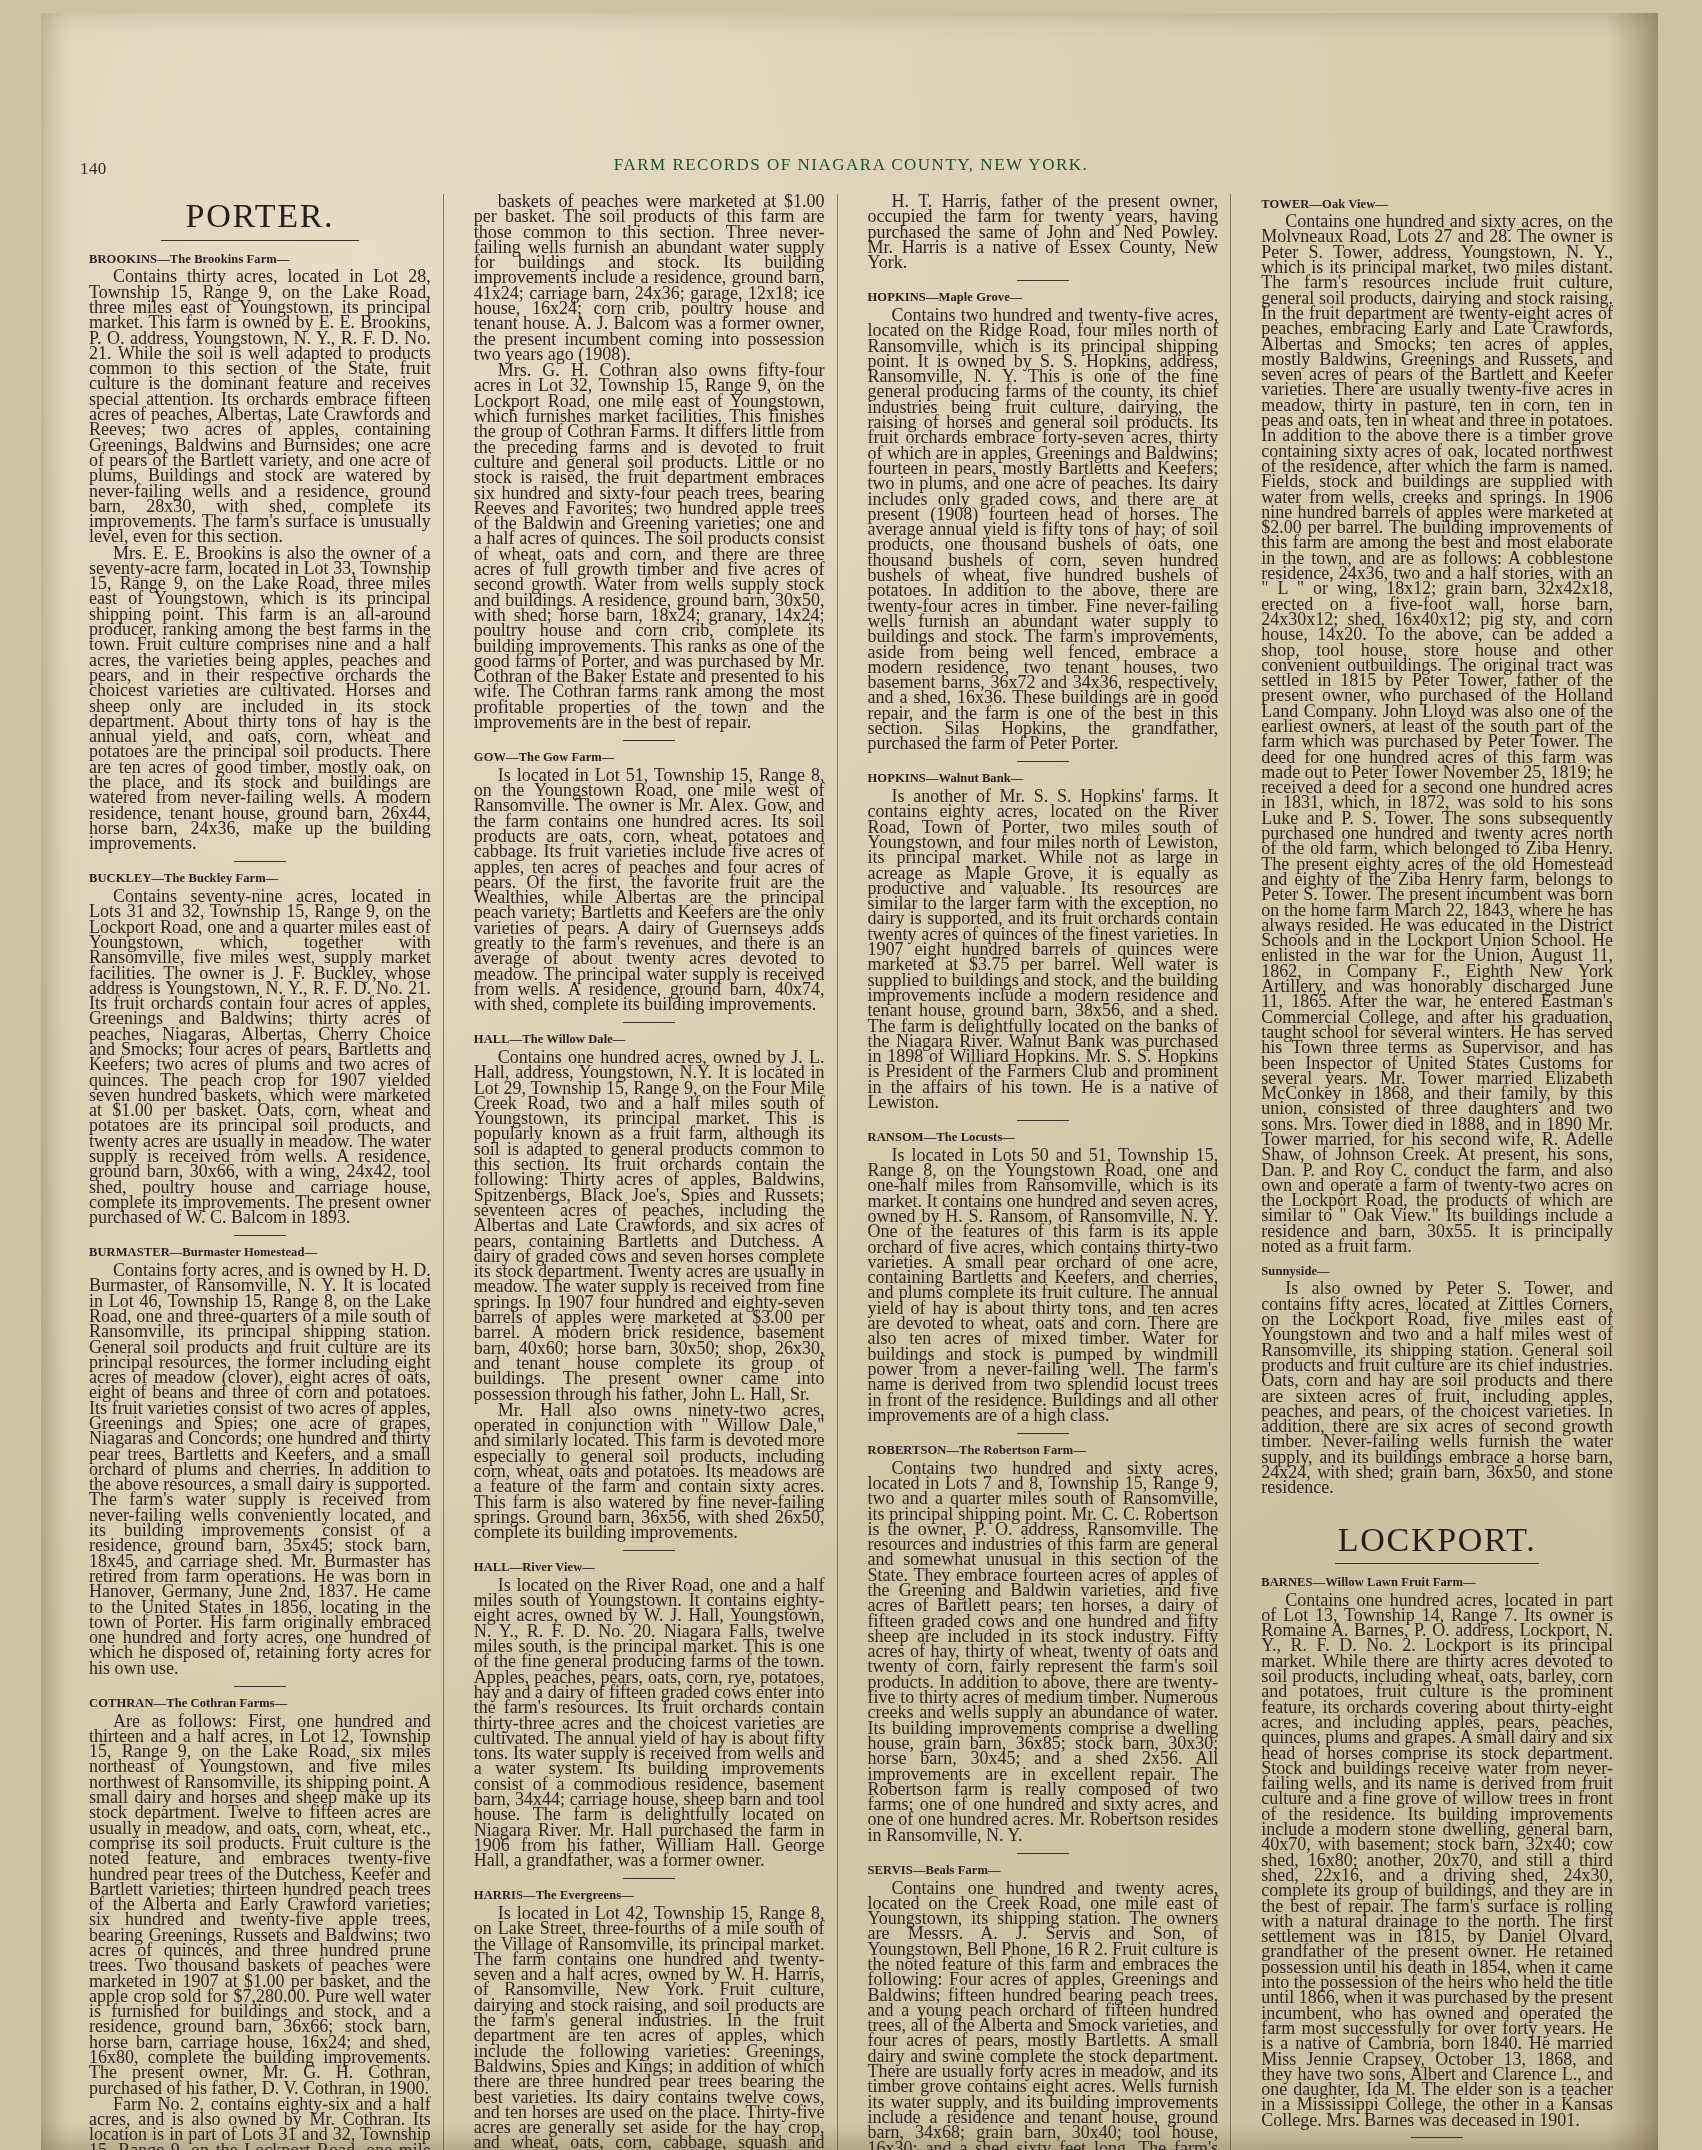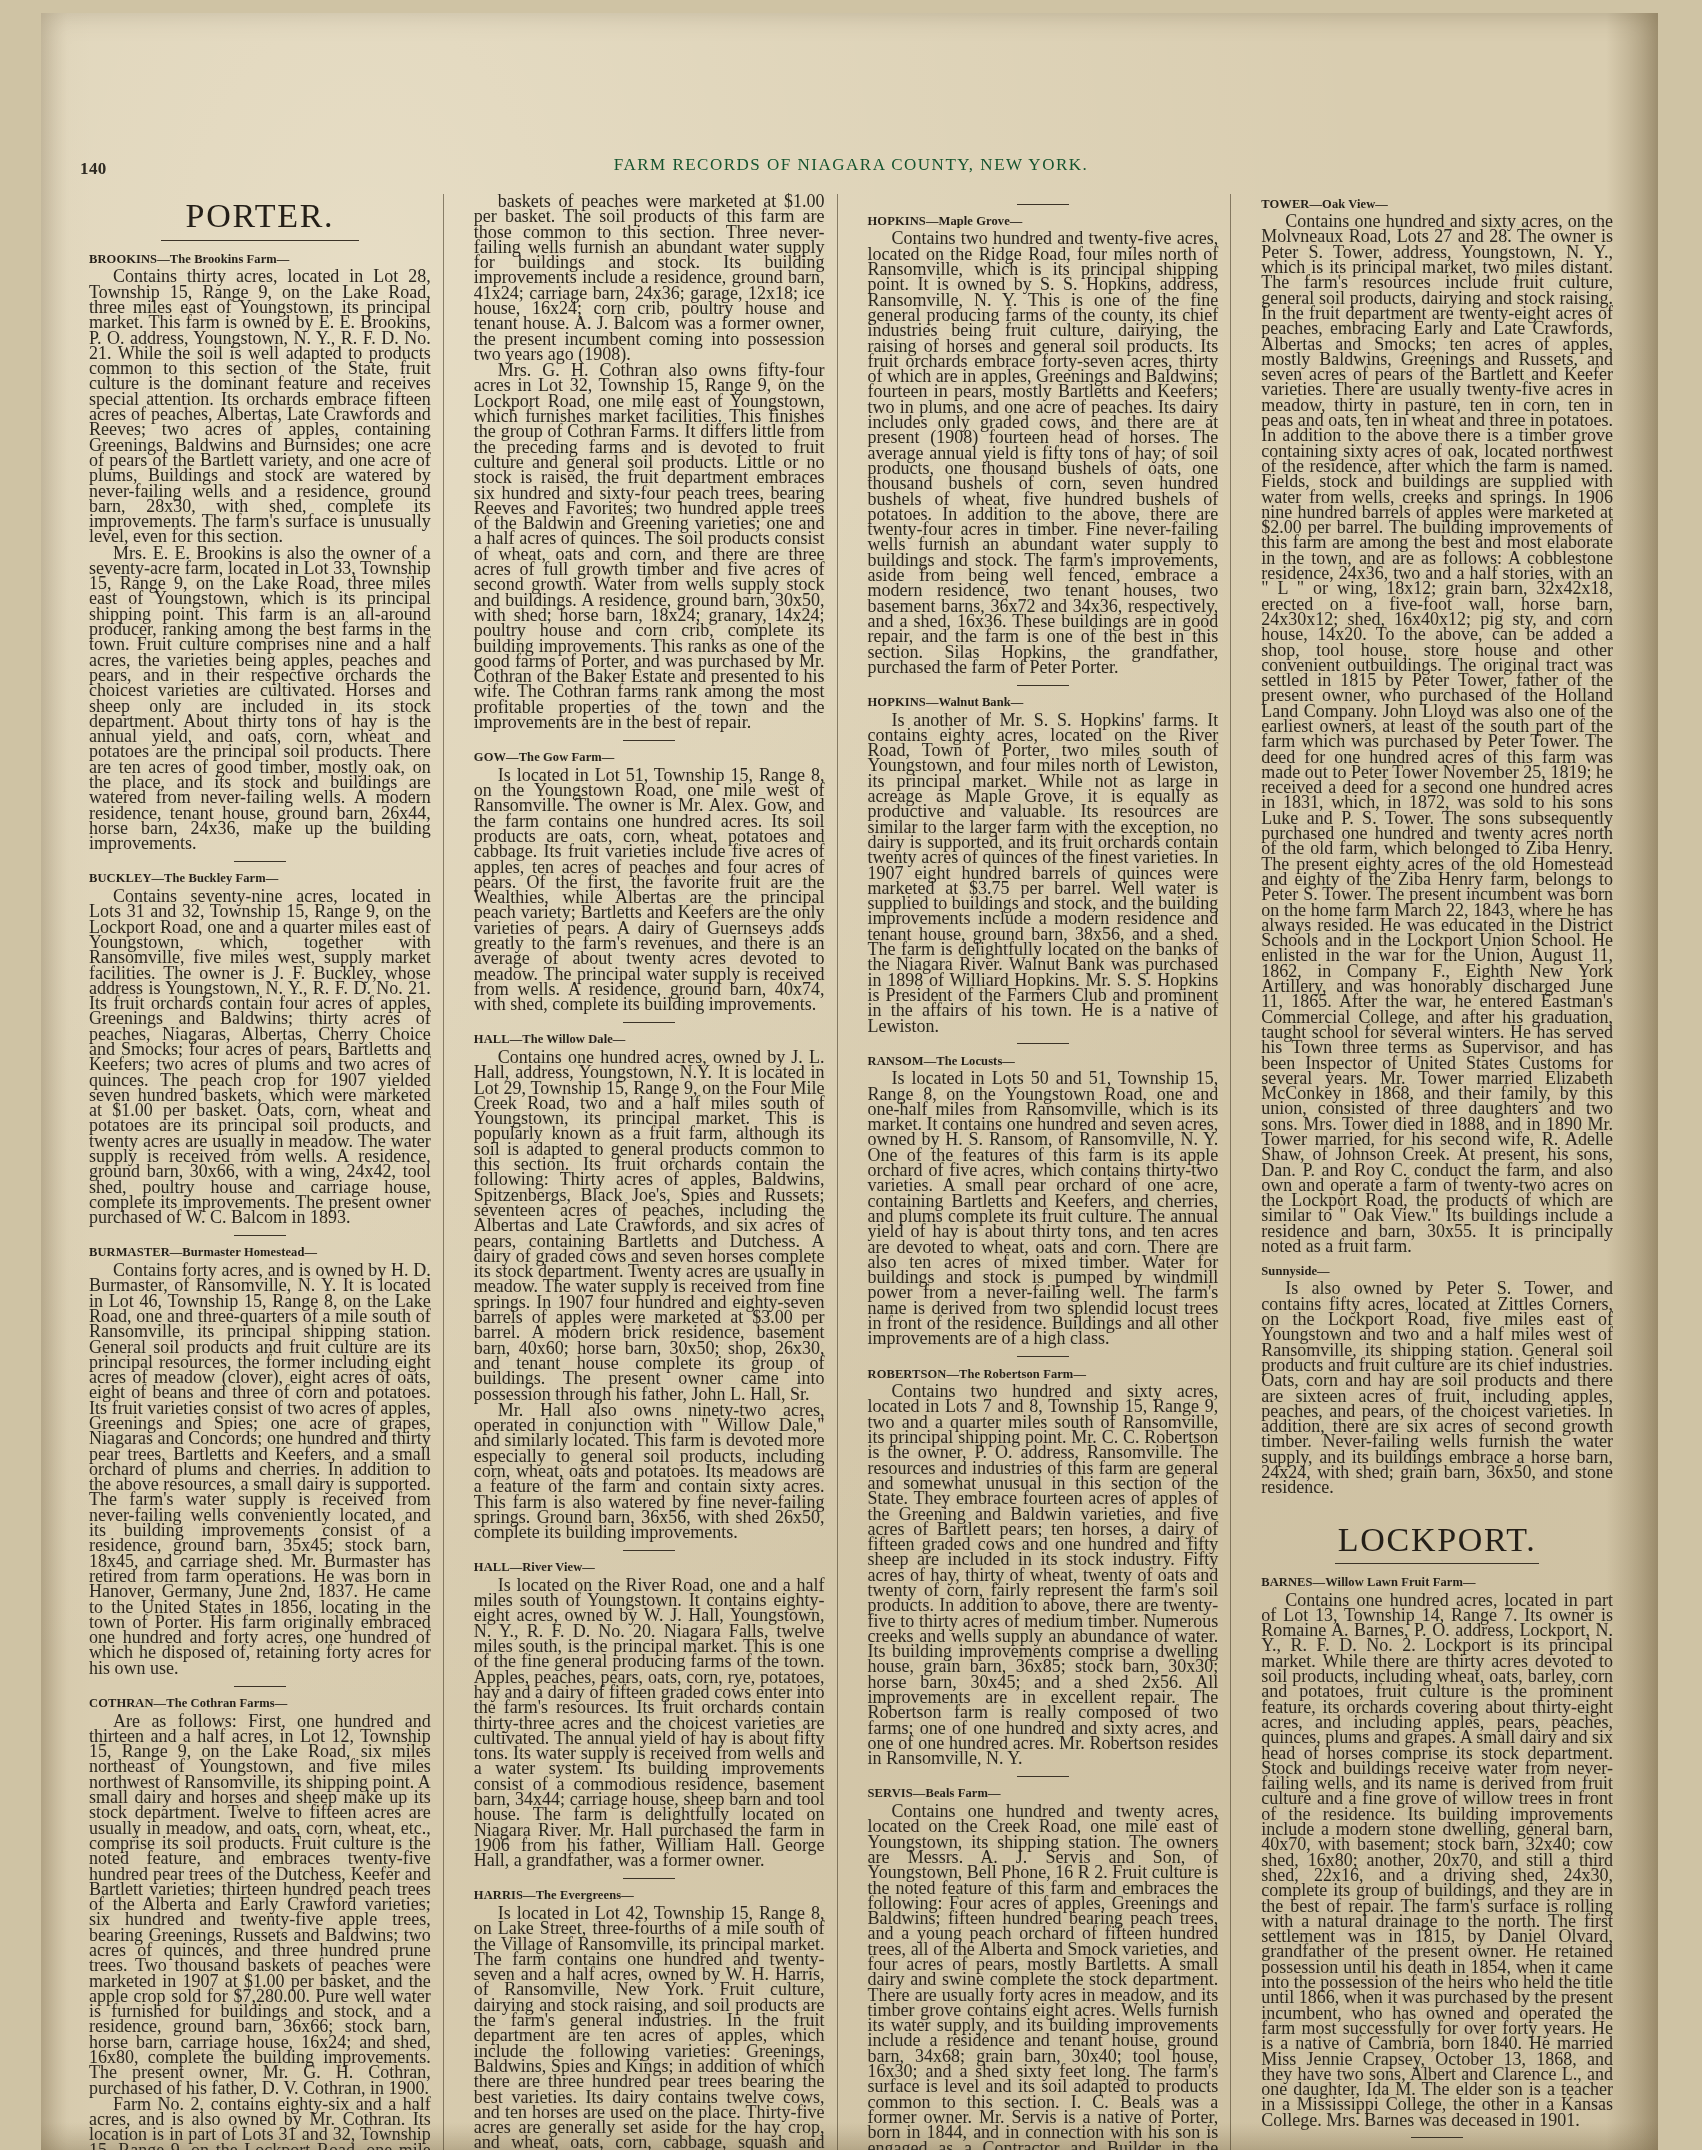--- a/index.html
+++ b/index.html
@@ -42,21 +42,21 @@
   .edge-bottom{
     position:absolute; left:0; bottom:0; height:39px; width:100%;
     background:linear-gradient(0deg, rgba(110,92,58,0.35), rgba(110,92,58,0) 100%);
     pointer-events:none;
   }
 
   .folio {
     position:absolute;
     left:80px; top:159px;
     font-size:17px;
-    font-weight:bold;
+    font-weight:normal;
     letter-spacing:0.4px;
     color:#2e2a22;
   }
   .running-head {
     position:absolute;
     left:0; top:155px;
     width:1702px;
     text-align:center;
     font-size:17px;
     letter-spacing:1.5px;
@@ -184,20 +184,21 @@
       <div class="divider"></div>
       <div class="farm-head">HALL—River View—</div>
       <p class="body">Is located on the River Road, one and a half miles south of Youngstown.  It contains eighty-eight acres, owned by W. J. Hall, Youngstown, N. Y., R. F. D. No. 20.  Niagara Falls, twelve miles south, is the principal market.  This is one of the fine general producing farms of the town.  Apples, peaches, pears, oats, corn, rye, potatoes, hay and a dairy of fifteen graded cows enter into the farm's resources.  Its fruit orchards contain thirty-three acres and the choicest varieties are cultivated.  The annual yield of hay is about fifty tons.  Its water supply is received from wells and a water system.  Its building improvements consist of a commodious residence, basement barn, 34x44; carriage house, sheep barn and tool house.  The farm is delightfully located on Niagara River.  Mr. Hall purchased the farm in 1906 from his father, William Hall.  George Hall, a grandfather, was a former owner.</p>
 
       <div class="divider"></div>
       <div class="farm-head">HARRIS—The Evergreens—</div>
       <p class="body">Is located in Lot 42, Township 15, Range 8, on Lake Street, three-fourths of a mile south of the Village of Ransomville, its principal market.  The farm contains one hundred and twenty-seven and a half acres, owned by W. H. Harris, of Ransomville, New York.  Fruit culture, dairying and stock raising, and soil products are the farm's general industries.  In the fruit department are ten acres of apples, which include the following varieties: Greenings, Baldwins, Spies and Kings; in addition of which there are three hundred pear trees bearing the best varieties.  Its dairy contains twelve cows, and ten horses are used on the place.  Thirty-five acres are generally set aside for the hay crop, and wheat, oats, corn, cabbage, squash and potatoes are the principal soil products.  There is also a small timber grove of four acres.  Fine wells furnish an abundant water supply.  The farm's building improvements include a commodious farm residence, basement barn, 40x70, with a " lean to,"  18x46; shed 30x30, and poultry house, 16x20.</p>
     </div>
 
     <div class="col c3">
+      <p class="body">H. T. Harris, father of the present owner, occupied the farm for twenty years, having purchased the same of John and Ned Powley.  Mr. Harris is a native of Essex County, New York.</p>
 
       <div class="divider"></div>
       <div class="farm-head">HOPKINS—Maple Grove—</div>
       <p class="body">Contains two hundred and twenty-five acres, located on the Ridge Road, four miles north of Ransomville, which is its principal shipping point.  It is owned by S. S. Hopkins, address, Ransomville, N. Y.  This is one of the fine general producing farms of the county, its chief industries being fruit culture, dairying, the raising of horses and general soil products.  Its fruit orchards embrace forty-seven acres, thirty of which are in apples, Greenings and Baldwins; fourteen in pears, mostly Bartletts and Keefers; two in plums, and one acre of peaches.  Its dairy includes only graded cows, and there are at present (1908) fourteen head of horses.  The average annual yield is fifty tons of hay; of soil products, one thousand bushels of oats, one thousand bushels of corn, seven hundred bushels of wheat, five hundred bushels of potatoes.  In addition to the above, there are twenty-four acres in timber.  Fine never-failing wells furnish an abundant water supply to buildings and stock.  The farm's improvements, aside from being well fenced, embrace a modern residence, two tenant houses, two basement barns, 36x72 and 34x36, respectively, and a shed, 16x36.  These buildings are in good repair, and the farm is one of the best in this section.  Silas Hopkins, the grandfather, purchased the farm of Peter Porter.</p>
 
       <div class="divider"></div>
       <div class="farm-head">HOPKINS—Walnut Bank—</div>
       <p class="body">Is another of Mr. S. S. Hopkins' farms.  It contains eighty acres, located on the River Road, Town of Porter, two miles south of Youngstown, and four miles north of Lewiston, its principal market.  While not as large in acreage as Maple Grove, it is equally as productive and valuable.  Its resources are similar to the larger farm with the exception, no dairy is supported, and its fruit orchards contain twenty acres of quinces of the finest varieties.  In 1907 eight hundred barrels of quinces were marketed at $3.75 per barrel.  Well water is supplied to buildings and stock, and the building improvements include a modern residence and tenant house, ground barn, 38x56, and a shed.  The farm is delightfully located on the banks of the Niagara River.  Walnut Bank was purchased in 1898 of Williard Hopkins.  Mr. S. S. Hopkins is President of the Farmers Club and prominent in the affairs of his town.  He is a native of Lewiston.</p>
 
       <div class="divider"></div>

